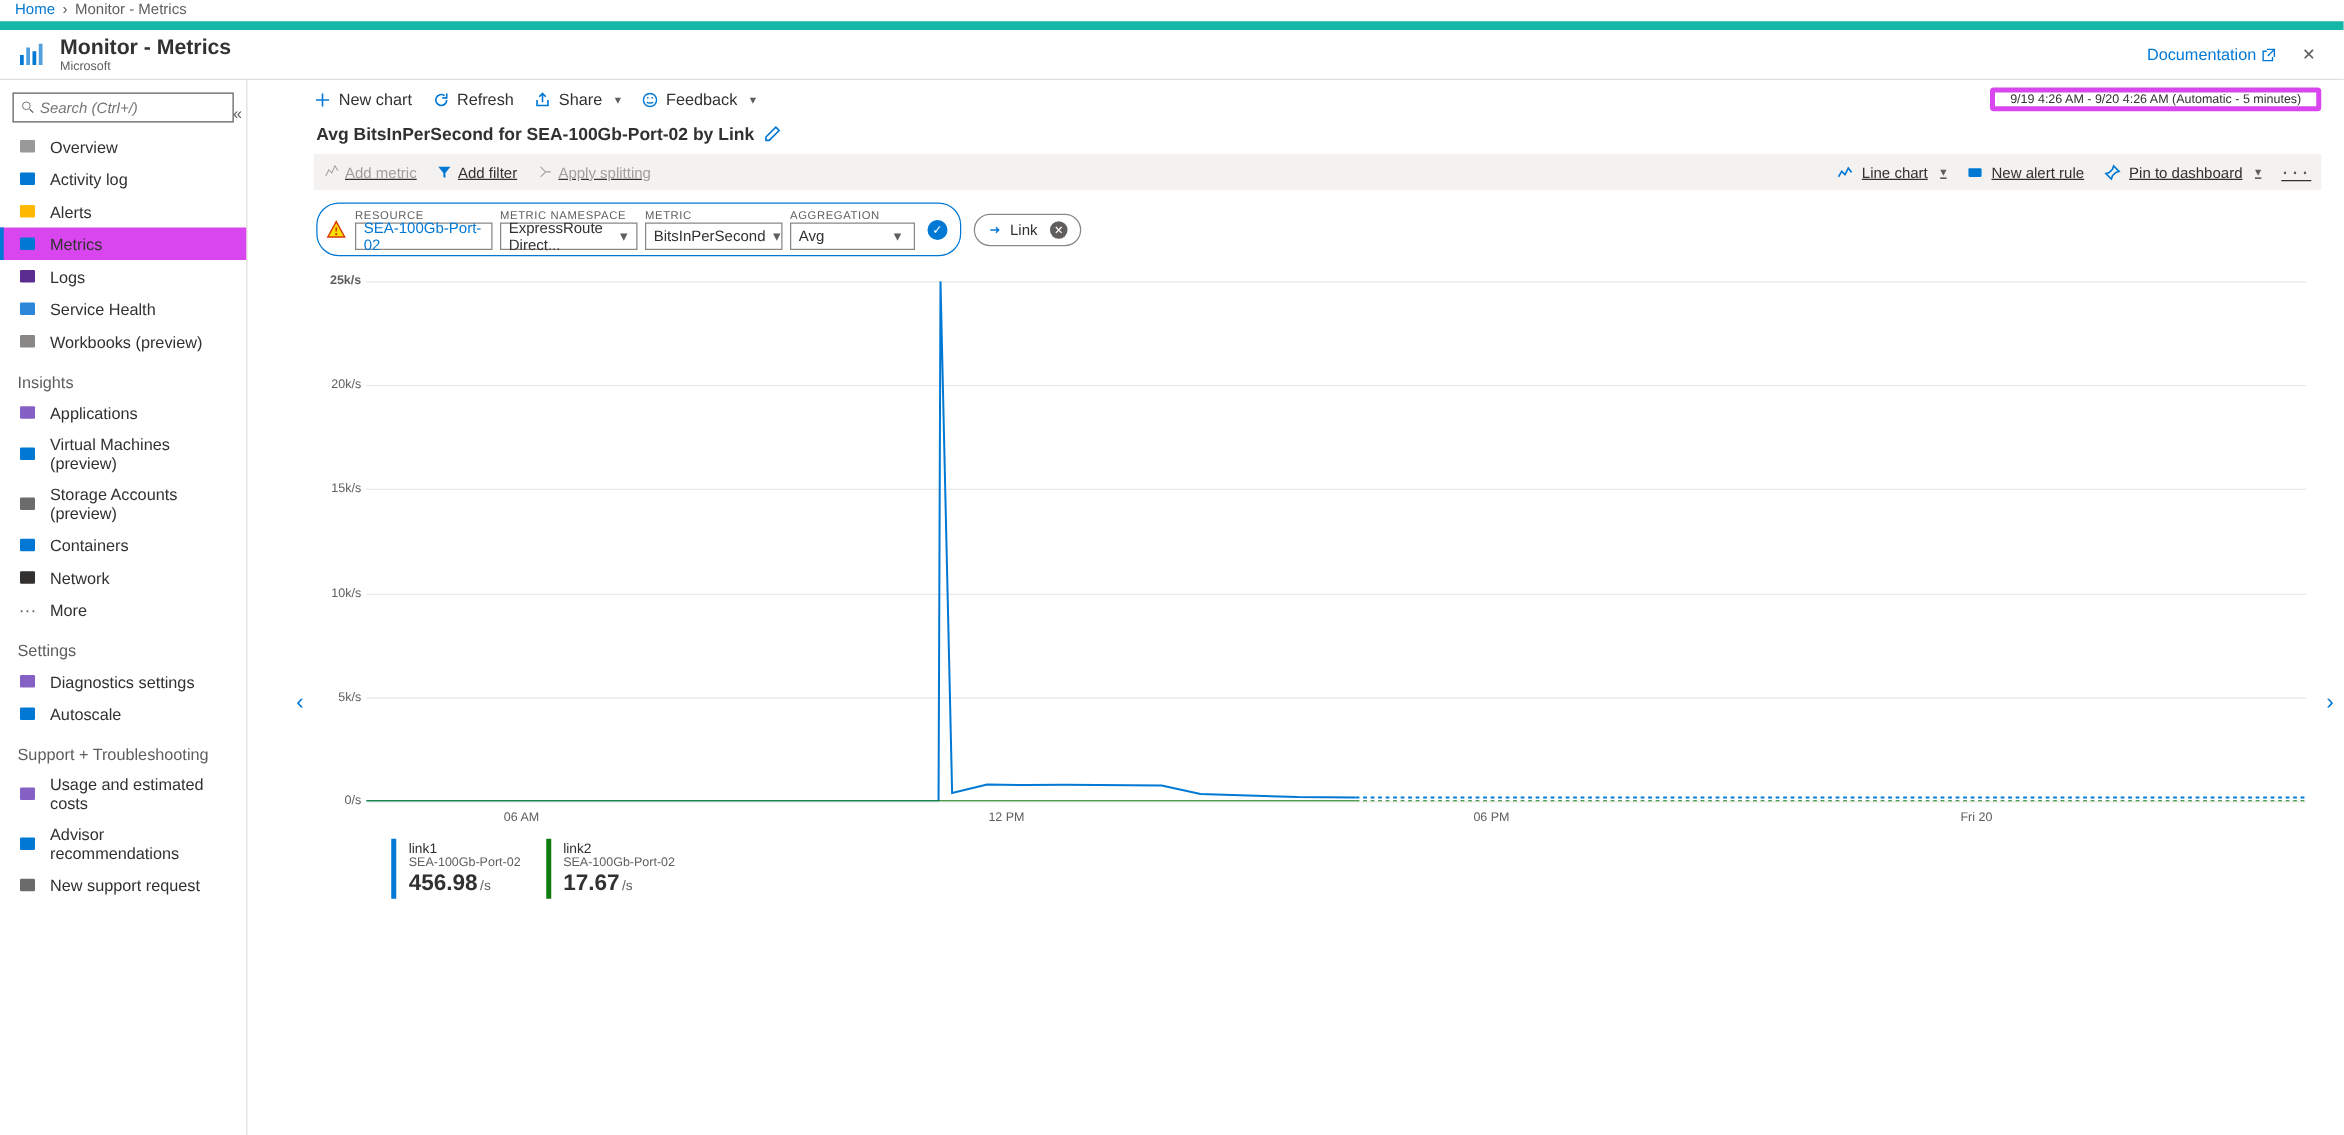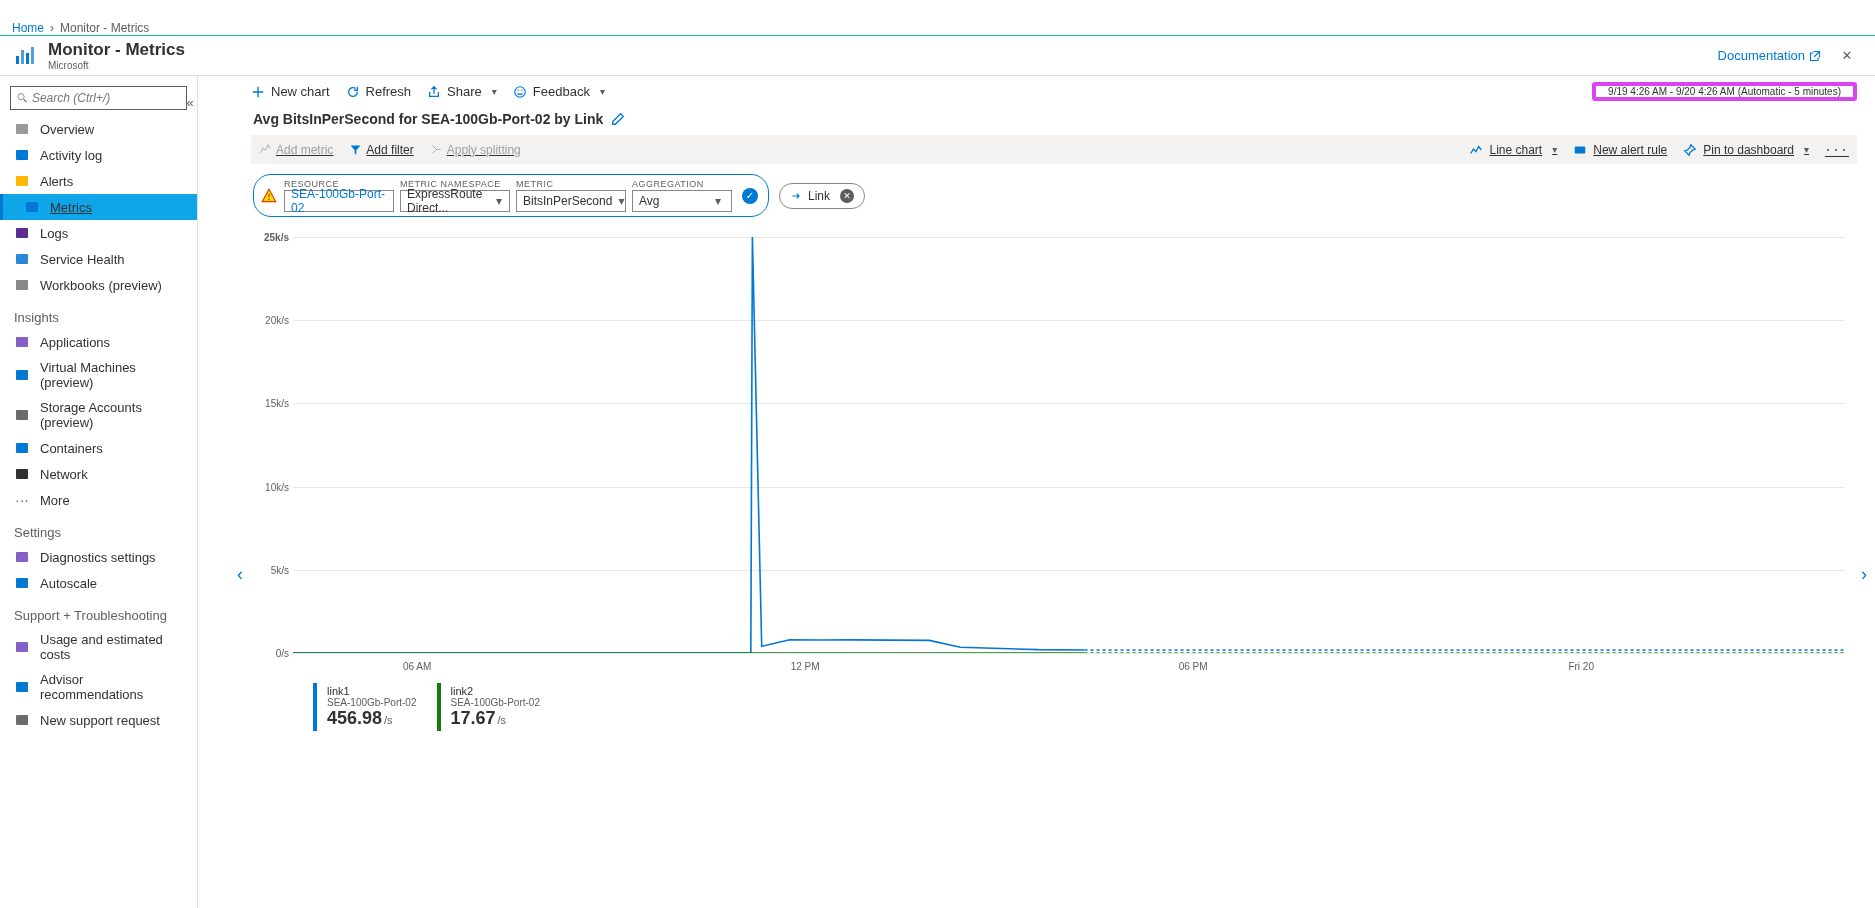--- a/index.html
+++ b/index.html
@@ -1,20 +1,20 @@
 <!DOCTYPE html>
 <html><head>
 <meta charset="utf-8">
 <style>
 * { margin: 0; padding: 0; box-sizing: border-box; font-family: "Segoe UI", Arial, sans-serif; }
 body { background: #fff; color: #323130; font-size: 13px; overflow: hidden; }
 a { color: #0078d4; text-decoration: none; }
 
 
-.breadcrumb { height: 36px; display: flex; align-items: flex-end; padding: 0 12px; font-size: 12px; border-bottom: 1px solid #14b8a6; color: #323130;}
+.breadcrumb { height: 24px; display: flex; align-items: flex-start; padding: 0 12px; font-size: 12px; border-bottom: 7px solid #14b8a6; color: #323130;}
 .breadcrumb a { color: #0078d4; }
 .breadcrumb .sep { margin: 0 6px; color: #605e5c;}
 .breadcrumb .cur { color: #605e5c;}
 
 
 .page-header { display: flex; align-items: center; padding: 6px 14px; border-bottom: 1px solid #e1dfdd; height: 40px;}
 .page-header .hdr-icon { width: 24px; height:24px; margin-right:10px; flex-shrink:0;}
 .page-header h1 { font-size: 17px; font-weight: 600; color:#323130;}
 .page-header .subtitle { font-size: 10px; color:#605e5c; }
 .page-header .spacer { flex:1; }
@@ -27,21 +27,21 @@
 
 .sidebar { width:198px; border-right:1px solid #e1dfdd; overflow-y:auto; padding-top:6px; position:relative; flex-shrink:0;}
 .search-wrapper{padding: 4px 10px 6px 10px; position:relative;}
 .searchbox { display:flex; align-items:center; border:1px solid #605e5c; height:24px; padding:0 6px;}
 .searchbox input { border:none; outline:none; font-size:12px; font-style:italic; width:100%; color:#605e5c;}
 .searchbox .sicon { width:12px; height:12px; margin-right:4px; color:#605e5c;}
 .collapse-handle { position:absolute; top:8px; right:-1px; width:16px; height:24px; display:flex; align-items:center; justify-content:center; color:#605e5c; cursor:pointer; }
 
 .nav-group-title { font-size:13px; color:#605e5c; padding: 12px 14px 4px 14px; }
 .nav-item { display:flex; align-items:center; padding: 5px 14px; font-size:13px; cursor:pointer; color:#323130; gap:10px;}
-.nav-item.selected { background:#0ea5e9; border-left: 3px solid #0078d4; padding-left:21px; font-weight:400;text-decoration:underline;}
+.nav-item.selected { background:#d946ef; border-left: 3px solid #0078d4; padding-left:11px; font-weight:400;}
 .nav-item .nicon { width:16px; height:16px; flex-shrink:0; display:flex; align-items:center; justify-content:center;}
 .nav-item .nicon svg{width:16px;height:16px;}
 
 
 .main { flex:1; overflow:auto; display:flex; flex-direction:column; }
 
 .toolbar { display:flex; align-items:center; padding: 6px 18px; gap:16px; font-size:13px; }
 .tbtn { display:flex; align-items:center; gap:6px; cursor:pointer; color:#323130;}
 .tbtn .ticon { width:14px; height:14px; color:#0078d4;}
 .toolbar .right { margin-left:auto;}

